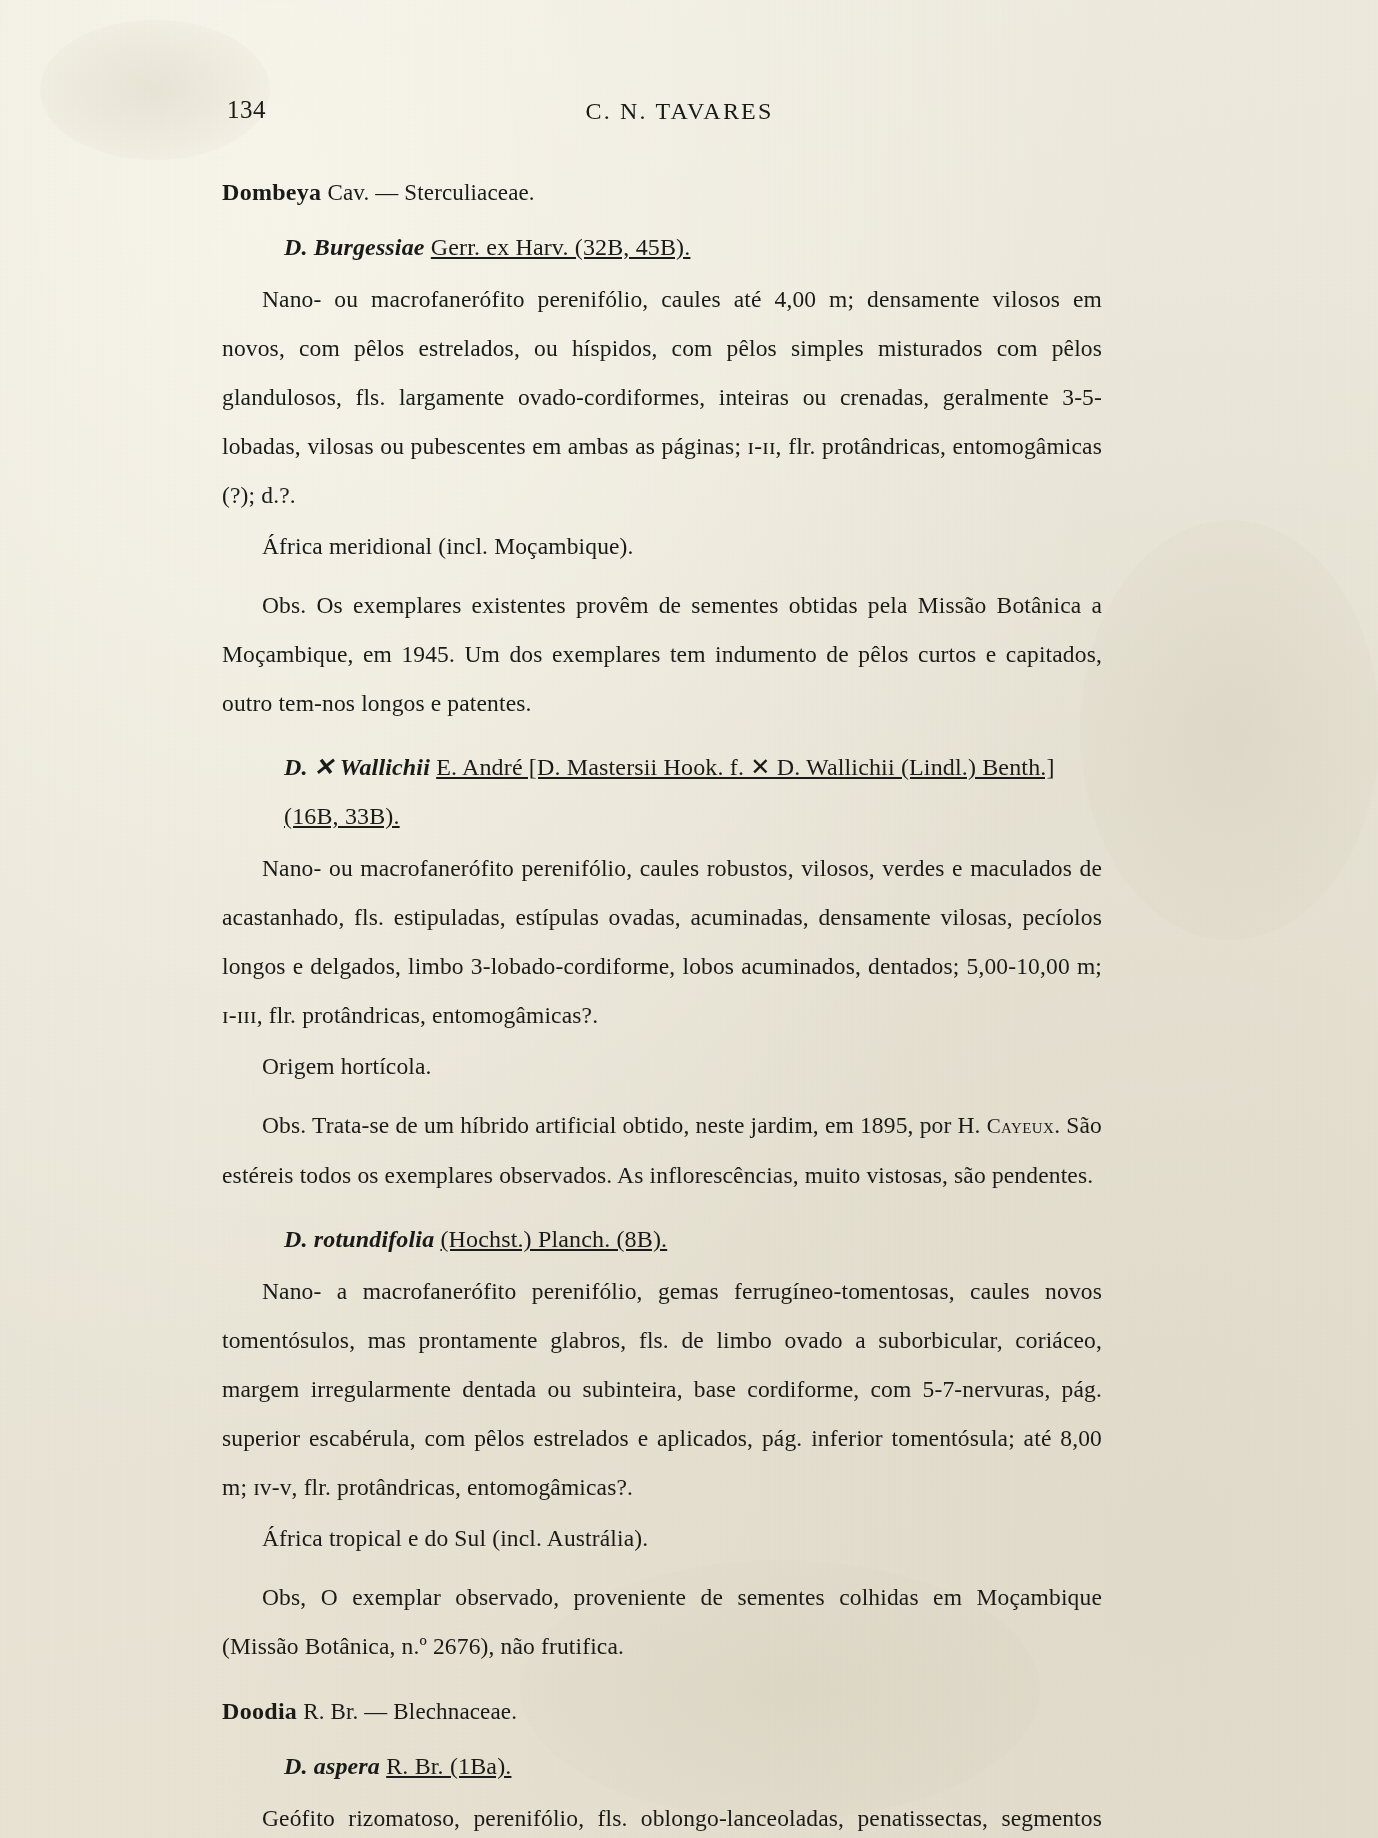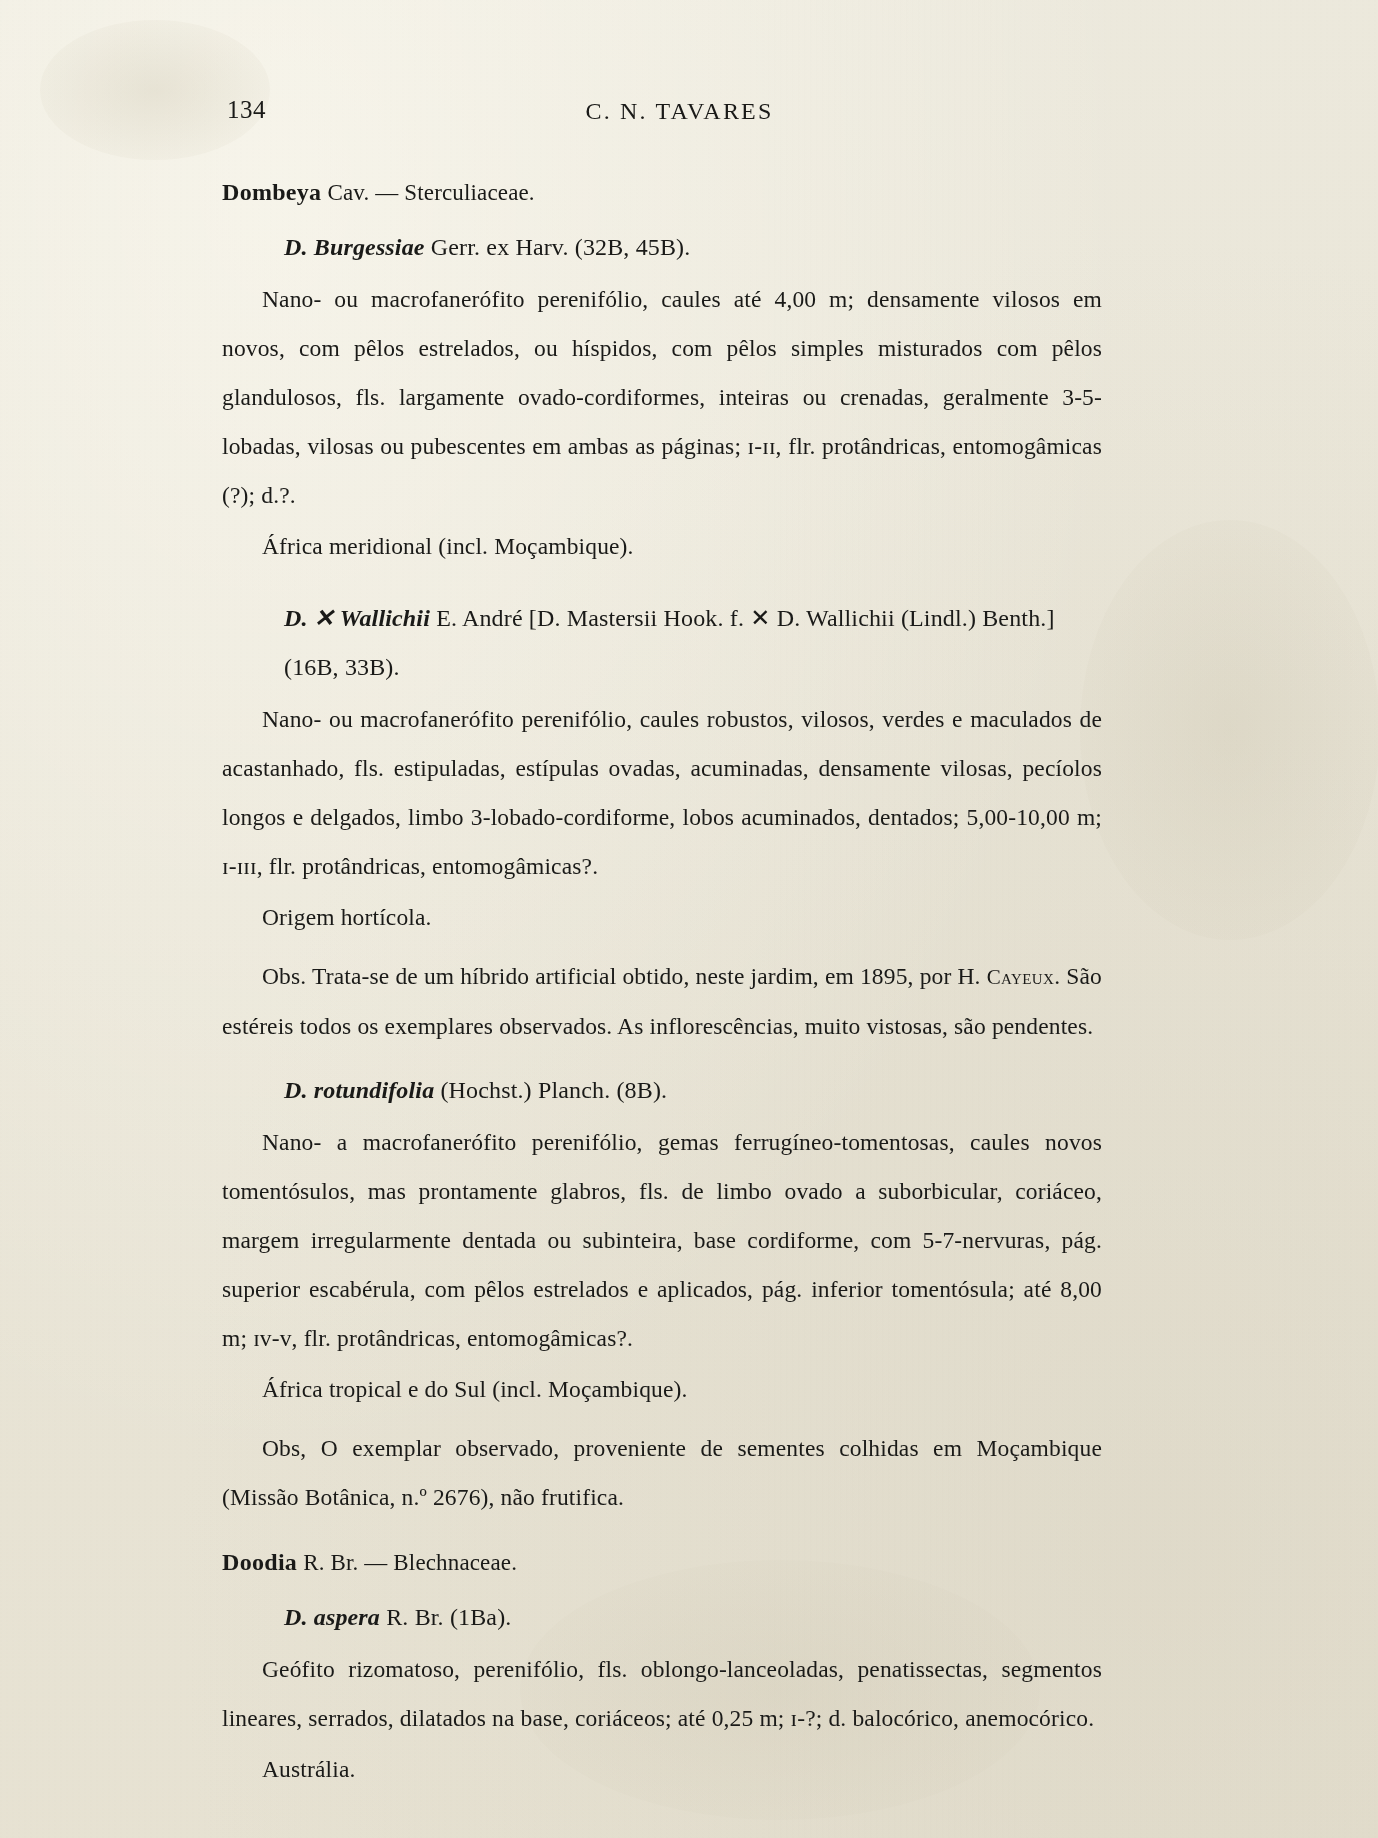--- a/index.html
+++ b/index.html
@@ -101,20 +101,21 @@
     margin-top: 5px;
     margin-bottom: 3px;
     font-size: 24px;
   }
   .species-head i {
     font-style: italic;
     font-weight: bold;
   }
   .species-head b {
     font-weight: bold;
+    text-decoration: underline;
   }
   .species-head .plain {
     font-weight: normal;
   }
   .small-gap {
     height: 8px;
   }
   .rn {
     font-variant: small-caps;
     font-size: 21px;
@@ -147,20 +148,21 @@
     <i>D. Burgessiae</i>
     <b class="plain"><span>Gerr. ex Harv. (32B, 45B).</span></b>
   </p>
 
   <p class="body indent">Nano- ou macrofanerófito perenifólio, caules até 4,00 m; densamente vilosos em novos, com pêlos estrelados, ou híspidos, com pêlos simples misturados com pêlos glandulosos, fls. largamente ovado-cordiformes, inteiras ou crenadas, geralmente 3-5-lobadas, vilosas ou pubescentes em ambas as páginas; ɪ-ɪɪ, flr. protândricas, entomogâmicas (?); d.?.</p>
 
   <p class="body indent">África meridional (incl. Moçambique).</p>
 
   <div class="small-gap"></div>
 
+  <p class="body indent">Obs. Os exemplares existentes provêm de sementes obtidas pela Missão Botânica a Moçambique, em 1945. Um dos exemplares tem indumento de pêlos curtos e capitados, outro tem-nos longos e patentes.</p>
 
   <div class="small-gap"></div>
 
   <p class="species-head">
     <i>D. ✕ Wallichii</i>
     <b class="plain"><span>E. André [D. Mastersii Hook. f. ✕ D. Wallichii (Lindl.) Benth.] (16B, 33B).</span></b>
   </p>
 
   <p class="body indent">Nano- ou macrofanerófito perenifólio, caules robustos, vilosos, verdes e maculados de acastanhado, fls. estipuladas, estípulas ovadas, acuminadas, densamente vilosas, pecíolos longos e delgados, limbo 3-lobado-cordiforme, lobos acuminados, dentados; 5,00-10,00 m; ɪ-ɪɪɪ, flr. protândricas, entomogâmicas?.</p>
 
@@ -172,21 +174,21 @@
 
   <div class="small-gap"></div>
 
   <p class="species-head">
     <i>D. rotundifolia</i>
     <b class="plain"><span>(Hochst.) Planch. (8B).</span></b>
   </p>
 
   <p class="body indent">Nano- a macrofanerófito perenifólio, gemas ferrugíneo-tomentosas, caules novos tomentósulos, mas prontamente glabros, fls. de limbo ovado a suborbicular, coriáceo, margem irregularmente dentada ou subinteira, base cordiforme, com 5-7-nervuras, pág. superior escabérula, com pêlos estrelados e aplicados, pág. inferior tomentósula; até 8,00 m; ɪᴠ-ᴠ, flr. protândricas, entomogâmicas?.</p>
 
-  <p class="body indent">África tropical e do Sul (incl. Moçambique).</p>
+  <p class="body indent">África tropical e do Sul (incl. Austrália).</p>
 
   <div class="small-gap"></div>
 
   <p class="body indent">Obs, O exemplar observado, proveniente de sementes colhidas em Moçambique (Missão Botânica, n.º 2676), não frutifica.</p>
 
   <div class="small-gap"></div>
 
   <p class="genus-head">
     <span class="gname">Doodia</span>
     <span class="gauth">R. Br. — Blechnaceae.</span>

